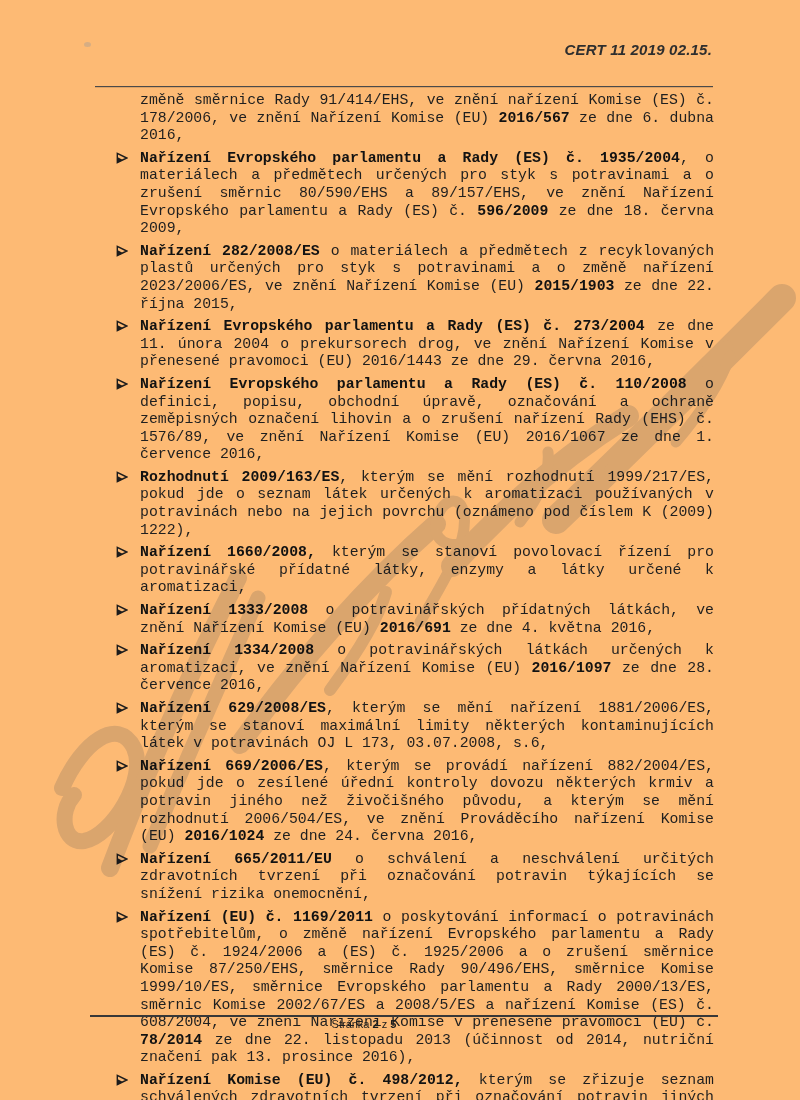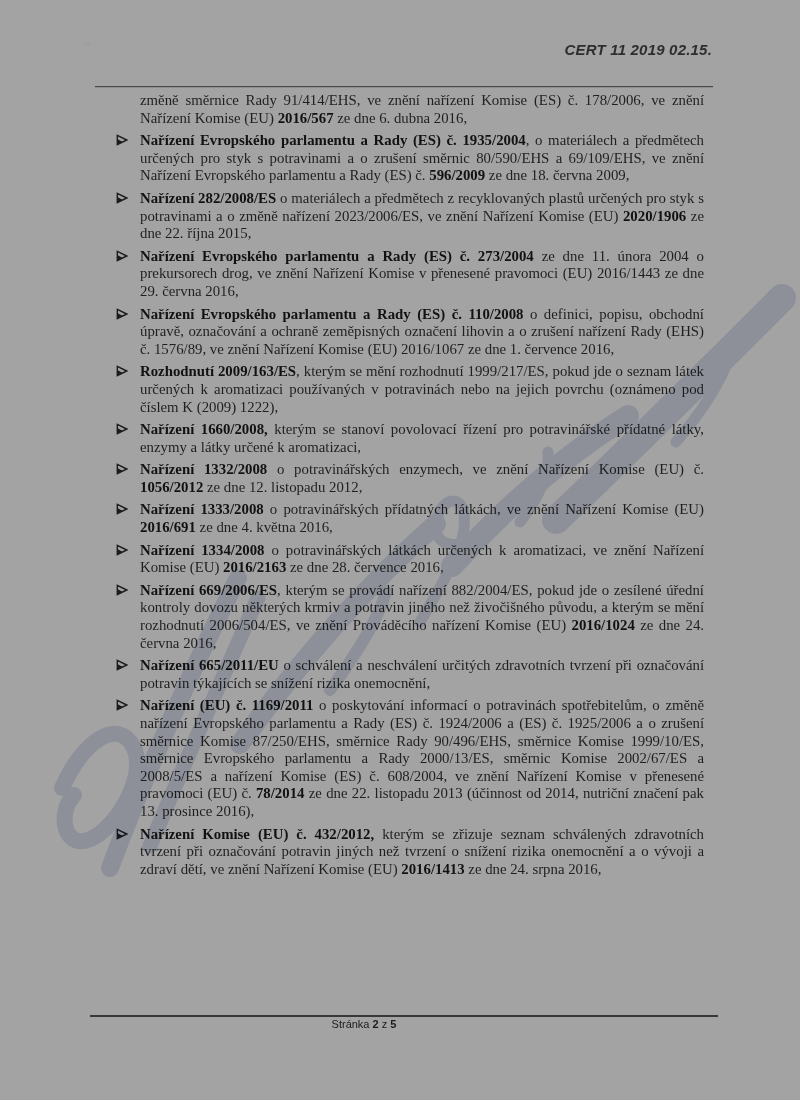--- a/index.html
+++ b/index.html
@@ -1,20 +1,20 @@
 <!DOCTYPE html>
 <html lang="cs"><head>
 <meta charset="utf-8">
 <style>
   html,body{margin:0;padding:0;background:#e8e8e8;}
   .page{
     position:relative;
     width:800px;height:1100px;
     margin:0 auto;
-    background:#a3a3a3;
+    background:#fdba74;
     overflow:hidden;
     font-family:"Liberation Serif", serif;
   }
   
   .header-code{
     position:absolute;top:41px;right:88px;
     font-family:"Liberation Sans", sans-serif;
     font-style:italic;font-weight:bold;
     font-size:15px;color:#2e2e2e;letter-spacing:.2px;
   }
@@ -26,21 +26,21 @@
   .scan-speck{
     position:absolute;left:84px;top:42px;width:7px;height:5px;
     background:#9a9a9a;border-radius:50%;opacity:.4;
   }
   
   .content{
     position:absolute;left:140px;top:92px;width:574px;
     font-size:14.8px;line-height:17.6px;color:#1f1f1f;
     text-align:justify;
   }
-  .item{position:relative;margin:0 10px 5px 0;}
+  .item{position:relative;margin:0 0 5px 0;font-family:Liberation Mono, monospace;}
   .item b{font-weight:bold;color:#121212;}
   .marker{
     position:absolute;left:-24px;top:2px;width:12px;height:12px;
     display:inline-block;
   }
   .marker svg{display:block;}
   
   .watermark{
     position:absolute;left:0;top:0;z-index:3;
     pointer-events:none;
@@ -70,27 +70,27 @@
 
   <div class="header-rule"></div>
 
   <div class="content" id="regulation-list">
       <div class="item"><span>změně směrnice Rady 91/414/EHS, ve znění nařízení Komise (ES) č. 178/2006, ve znění Nařízení Komise (EU) </span><b>2016/567</b><span> ze dne 6. dubna 2016,</span></div>
       <div class="item"><span class="marker">
           <svg width="12" height="12" viewBox="0 0 12 12">
             <path d="M1.3 1.3 L10.7 6 L1.3 10.7 Z" fill="none" stroke="#1c1c1c" stroke-width="1.4"></path>
             <path d="M1.3 5.1 L6.9 7.9 L1.3 10.7 Z" fill="#1c1c1c"></path>
           </svg>
-        </span><b>Nařízení Evropského parlamentu a Rady (ES) č. 1935/2004</b><span>, o materiálech a předmětech určených pro styk s potravinami a o zrušení směrnic 80/590/EHS a 69/109/EHS, ve znění Nařízení Evropského parlamentu a Rady (ES) č. </span><b>596/2009</b><span> ze dne 18. června 2009,</span></div>
+        </span><b>Nařízení Evropského parlamentu a Rady (ES) č. 1935/2004</b><span>, o materiálech a předmětech určených pro styk s potravinami a o zrušení směrnic 80/590/EHS a 89/157/EHS, ve znění Nařízení Evropského parlamentu a Rady (ES) č. </span><b>596/2009</b><span> ze dne 18. června 2009,</span></div>
       <div class="item"><span class="marker">
           <svg width="12" height="12" viewBox="0 0 12 12">
             <path d="M1.3 1.3 L10.7 6 L1.3 10.7 Z" fill="none" stroke="#1c1c1c" stroke-width="1.4"></path>
             <path d="M1.3 5.1 L6.9 7.9 L1.3 10.7 Z" fill="#1c1c1c"></path>
           </svg>
-        </span><b>Nařízení 282/2008/ES</b><span> o materiálech a předmětech z recyklovaných plastů určených pro styk s potravinami a o změně nařízení 2023/2006/ES, ve znění Nařízení Komise (EU) </span><b>2020/1906</b><span> ze dne 22. října 2015,</span></div>
+        </span><b>Nařízení 282/2008/ES</b><span> o materiálech a předmětech z recyklovaných plastů určených pro styk s potravinami a o změně nařízení 2023/2006/ES, ve znění Nařízení Komise (EU) </span><b>2015/1903</b><span> ze dne 22. října 2015,</span></div>
       <div class="item"><span class="marker">
           <svg width="12" height="12" viewBox="0 0 12 12">
             <path d="M1.3 1.3 L10.7 6 L1.3 10.7 Z" fill="none" stroke="#1c1c1c" stroke-width="1.4"></path>
             <path d="M1.3 5.1 L6.9 7.9 L1.3 10.7 Z" fill="#1c1c1c"></path>
           </svg>
         </span><b>Nařízení Evropského parlamentu a Rady (ES) č. 273/2004</b><span> ze dne 11. února 2004 o prekursorech drog, ve znění Nařízení Komise v přenesené pravomoci (EU) 2016/1443 ze dne 29. června 2016,</span></div>
       <div class="item"><span class="marker">
           <svg width="12" height="12" viewBox="0 0 12 12">
             <path d="M1.3 1.3 L10.7 6 L1.3 10.7 Z" fill="none" stroke="#1c1c1c" stroke-width="1.4"></path>
             <path d="M1.3 5.1 L6.9 7.9 L1.3 10.7 Z" fill="#1c1c1c"></path>
@@ -106,33 +106,33 @@
           <svg width="12" height="12" viewBox="0 0 12 12">
             <path d="M1.3 1.3 L10.7 6 L1.3 10.7 Z" fill="none" stroke="#1c1c1c" stroke-width="1.4"></path>
             <path d="M1.3 5.1 L6.9 7.9 L1.3 10.7 Z" fill="#1c1c1c"></path>
           </svg>
         </span><b>Nařízení 1660/2008,</b><span> kterým se stanoví povolovací řízení pro potravinářské přídatné látky, enzymy a látky určené k aromatizaci,</span></div>
       <div class="item"><span class="marker">
           <svg width="12" height="12" viewBox="0 0 12 12">
             <path d="M1.3 1.3 L10.7 6 L1.3 10.7 Z" fill="none" stroke="#1c1c1c" stroke-width="1.4"></path>
             <path d="M1.3 5.1 L6.9 7.9 L1.3 10.7 Z" fill="#1c1c1c"></path>
           </svg>
-        </span><b>Nařízení 1332/2008</b><span> o potravinářských enzymech, ve znění Nařízení Komise (EU) č. </span><b>1056/2012</b><span> ze dne 12. listopadu 2012,</span></div>
-      <div class="item"><span class="marker">
-          <svg width="12" height="12" viewBox="0 0 12 12">
-            <path d="M1.3 1.3 L10.7 6 L1.3 10.7 Z" fill="none" stroke="#1c1c1c" stroke-width="1.4"></path>
-            <path d="M1.3 5.1 L6.9 7.9 L1.3 10.7 Z" fill="#1c1c1c"></path>
-          </svg>
         </span><b>Nařízení 1333/2008</b><span> o potravinářských přídatných látkách, ve znění Nařízení Komise (EU) </span><b>2016/691</b><span> ze dne 4. května 2016,</span></div>
       <div class="item"><span class="marker">
           <svg width="12" height="12" viewBox="0 0 12 12">
             <path d="M1.3 1.3 L10.7 6 L1.3 10.7 Z" fill="none" stroke="#1c1c1c" stroke-width="1.4"></path>
             <path d="M1.3 5.1 L6.9 7.9 L1.3 10.7 Z" fill="#1c1c1c"></path>
           </svg>
-        </span><b>Nařízení 1334/2008</b><span> o potravinářských látkách určených k aromatizaci, ve znění Nařízení Komise (EU) </span><b>2016/2163</b><span> ze dne 28. července 2016,</span></div>
+        </span><b>Nařízení 1334/2008</b><span> o potravinářských látkách určených k aromatizaci, ve znění Nařízení Komise (EU) </span><b>2016/1097</b><span> ze dne 28. července 2016,</span></div>
+      <div class="item"><span class="marker">
+          <svg width="12" height="12" viewBox="0 0 12 12">
+            <path d="M1.3 1.3 L10.7 6 L1.3 10.7 Z" fill="none" stroke="#1c1c1c" stroke-width="1.4"></path>
+            <path d="M1.3 5.1 L6.9 7.9 L1.3 10.7 Z" fill="#1c1c1c"></path>
+          </svg>
+        </span><b>Nařízení 629/2008/ES</b><span>, kterým se mění nařízení 1881/2006/ES, kterým se stanoví maximální limity některých kontaminujících látek v potravinách  OJ L 173, 03.07.2008, s.6,</span></div>
       <div class="item"><span class="marker">
           <svg width="12" height="12" viewBox="0 0 12 12">
             <path d="M1.3 1.3 L10.7 6 L1.3 10.7 Z" fill="none" stroke="#1c1c1c" stroke-width="1.4"></path>
             <path d="M1.3 5.1 L6.9 7.9 L1.3 10.7 Z" fill="#1c1c1c"></path>
           </svg>
         </span><b>Nařízení 669/2006/ES</b><span>, kterým se provádí nařízení  882/2004/ES, pokud jde o zesílené úřední kontroly dovozu některých krmiv a potravin jiného než živočišného původu, a kterým se mění rozhodnutí 2006/504/ES, ve znění Prováděcího nařízení Komise (EU) </span><b>2016/1024</b><span> ze dne 24. června 2016,</span></div>
       <div class="item"><span class="marker">
           <svg width="12" height="12" viewBox="0 0 12 12">
             <path d="M1.3 1.3 L10.7 6 L1.3 10.7 Z" fill="none" stroke="#1c1c1c" stroke-width="1.4"></path>
             <path d="M1.3 5.1 L6.9 7.9 L1.3 10.7 Z" fill="#1c1c1c"></path>
@@ -142,21 +142,21 @@
           <svg width="12" height="12" viewBox="0 0 12 12">
             <path d="M1.3 1.3 L10.7 6 L1.3 10.7 Z" fill="none" stroke="#1c1c1c" stroke-width="1.4"></path>
             <path d="M1.3 5.1 L6.9 7.9 L1.3 10.7 Z" fill="#1c1c1c"></path>
           </svg>
         </span><b>Nařízení (EU) č. 1169/2011</b><span>  o poskytování informací o potravinách spotřebitelům, o změně nařízení Evropského parlamentu a Rady (ES) č. 1924/2006 a (ES) č. 1925/2006 a o zrušení směrnice Komise 87/250/EHS, směrnice Rady 90/496/EHS, směrnice Komise 1999/10/ES, směrnice Evropského parlamentu a Rady 2000/13/ES, směrnic Komise 2002/67/ES a 2008/5/ES a nařízení Komise (ES) č. 608/2004, ve znění Nařízení Komise v přenesené pravomoci (EU) č. </span><b>78/2014</b><span> ze dne 22. listopadu 2013 (účinnost od 2014, nutriční značení pak 13. prosince 2016),</span></div>
       <div class="item"><span class="marker">
           <svg width="12" height="12" viewBox="0 0 12 12">
             <path d="M1.3 1.3 L10.7 6 L1.3 10.7 Z" fill="none" stroke="#1c1c1c" stroke-width="1.4"></path>
             <path d="M1.3 5.1 L6.9 7.9 L1.3 10.7 Z" fill="#1c1c1c"></path>
           </svg>
-        </span><b>Nařízení Komise (EU) č. 432/2012,</b><span> kterým se zřizuje seznam schválených zdravotních tvrzení při označování potravin jiných než tvrzení o snížení rizika onemocnění a o vývoji a zdraví dětí, ve znění Nařízení Komise (EU) </span><b>2016/1413</b><span> ze dne 24. srpna 2016,</span></div>
+        </span><b>Nařízení Komise (EU) č. 498/2012,</b><span> kterým se zřizuje seznam schválených zdravotních tvrzení při označování potravin jiných než tvrzení o snížení rizika onemocnění a o vývoji a zdraví dětí, ve znění Nařízení Komise (EU) </span><b>2016/1413</b><span> ze dne 24. srpna 2016,</span></div>
     </div>
 
   <svg class="watermark" width="800" height="1100" viewBox="0 0 800 1100">
     <g fill="none" stroke-linecap="round" opacity="0.5">
       <path d="M62 788 C82 742 118 716 134 748 C148 778 112 836 84 841 C63 844 58 812 74 795" stroke-width="16" stroke="#b9c5e2"></path>
       <path d="M110 868 C146 772 196 660 238 578" stroke-width="18" stroke="#b9c5e2"></path>
       <path d="M150 846 C186 760 224 674 258 598" stroke-width="15" stroke="#b9c5e2"></path>
       <path d="M240 744 C300 660 370 582 436 524" stroke-width="20" stroke="#b9c5e2"></path>
       <path d="M330 690 C358 652 378 620 386 592" stroke-width="12" stroke="#b9c5e2"></path>
       <path d="M420 622 C448 574 468 542 464 514 C460 492 440 500 436 522 C432 546 458 552 482 534" stroke-width="11" stroke="#b9c5e2"></path>

